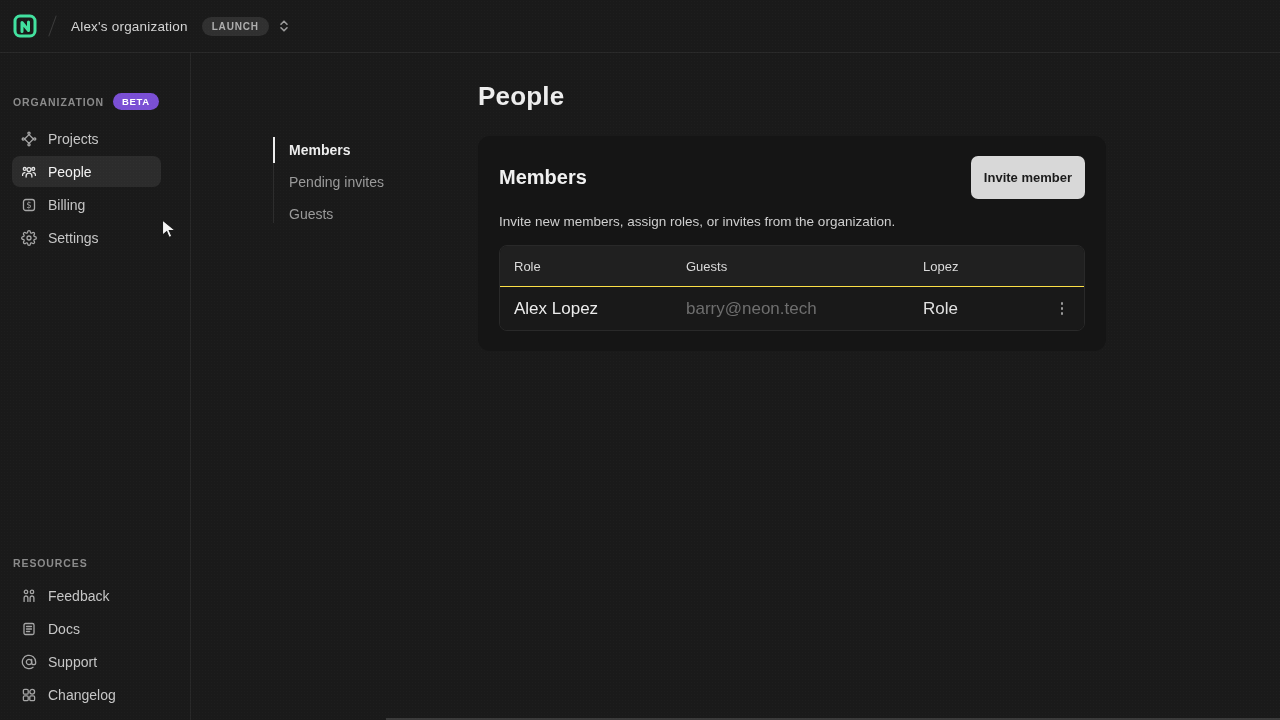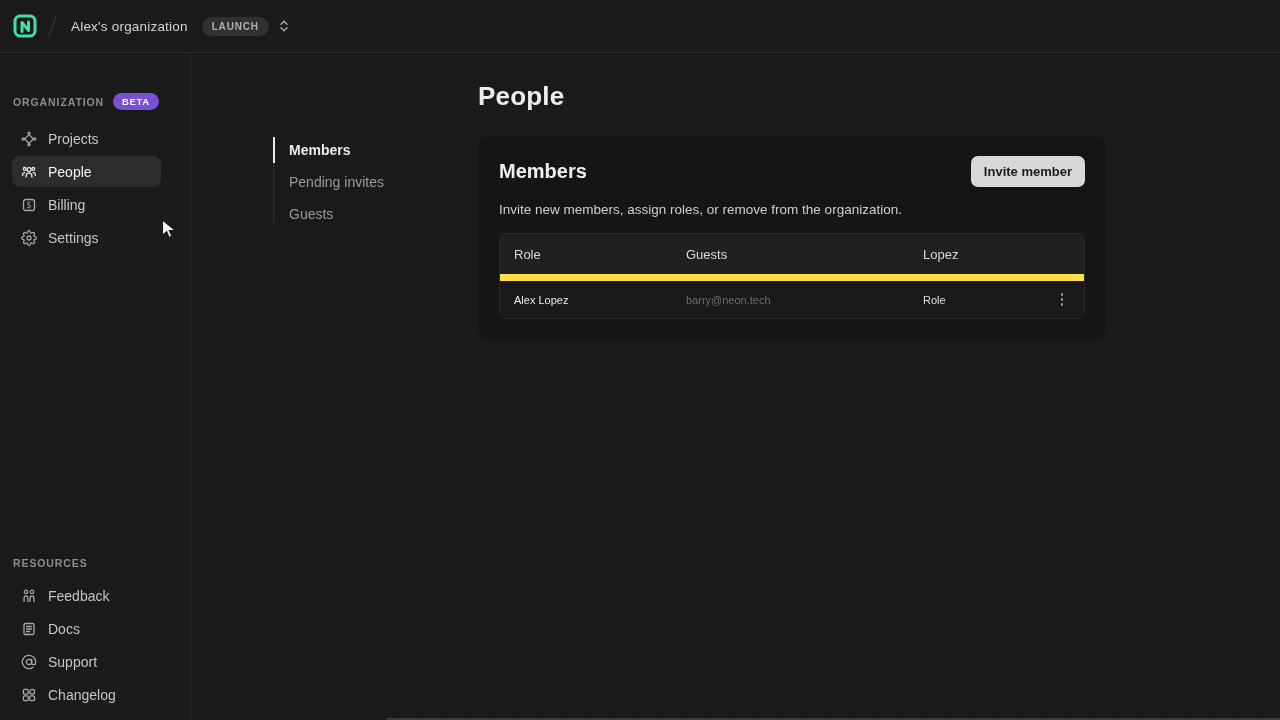--- a/index.html
+++ b/index.html
@@ -84,28 +84,28 @@
   .page-title { font-size:26px; font-weight:700; color:#ededed; margin-bottom:24px; letter-spacing:0.2px; }
 
   .card {
     background:#151515; border-radius:12px; padding:20px 21px; width:628px;
   }
   .card-header { display:flex; justify-content:space-between; align-items:center; }
   .card-title { font-size:20px; font-weight:700; color:#f0f0f0; }
   .invite-btn {
     background:#d8d8d8; color:#1b1b1b; border:none; border-radius:7px;
     font-family:"Liberation Sans", sans-serif;
-    font-size:13px; font-weight:600; padding:8px 13px; cursor:pointer;
+    font-size:13px; font-weight:600; padding:14px 13px; cursor:pointer;
   }
   .card-desc { margin-top:15px; font-size:13.5px; color:#cfcfcf; }
 
   .table { margin-top:16px; border:1px solid #292929; border-radius:8px; overflow:hidden; }
   .trow { display:grid; grid-template-columns:172px 237px 1fr 44px; align-items:center; }
   .thead { background:#202020; height:40px; font-size:13px; font-weight:500; color:#dadada; }
-  .tbody-row { background:#191919; height:44px; border-top:7px solid #fde047; font-size:11px; }
+  .tbody-row { background:#191919; height:44px; border-top:1px solid #fde047; font-size:17px; }
   .cell { padding-left:14px; }
   .cell-name { color:#ececec; font-weight:500; }
   .cell-email { color:#6e6e6e; }
   .cell-role { color:#e0e0e0; }
   .kebab {
     display:flex; flex-direction:column; gap:2.5px; align-items:center;
     justify-self:center; cursor:pointer; padding:4px;
   }
   .kebab span { width:2.5px; height:2.5px; border-radius:50%; background:#9a9a9a; }
 
@@ -259,21 +259,21 @@
       </div>
 
       <div class="content-col">
         <div class="page-title">People</div>
 
         <div class="card">
           <div class="card-header">
             <div class="card-title">Members</div>
             <button class="invite-btn">Invite member</button>
           </div>
-          <div class="card-desc">Invite new members, assign roles, or remove from the organization.</div>
+          <div class="card-desc">Invite new members, assign roles, or invites from the organization.</div>
 
           <div class="table">
             <div class="trow thead">
               <div class="cell">Role</div>
               <div class="cell">Guests</div>
               <div class="cell">Lopez</div>
               <div></div>
             </div>
             <div class="trow tbody-row">
               <div class="cell cell-name">Alex Lopez</div>

